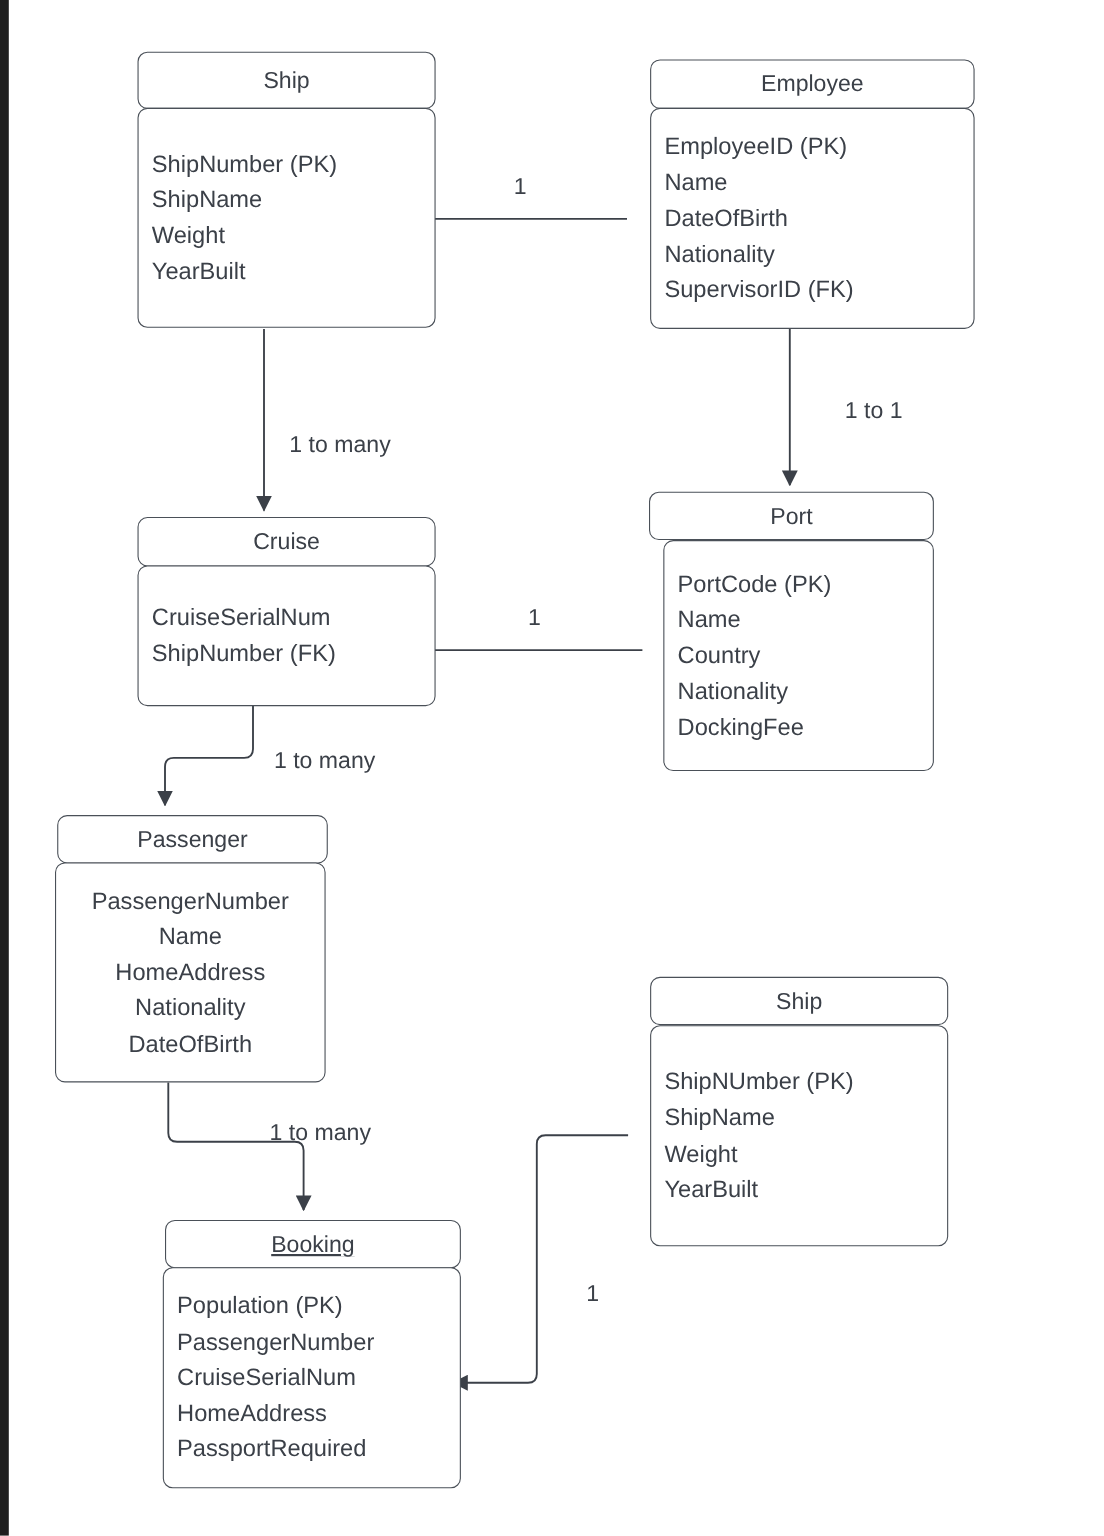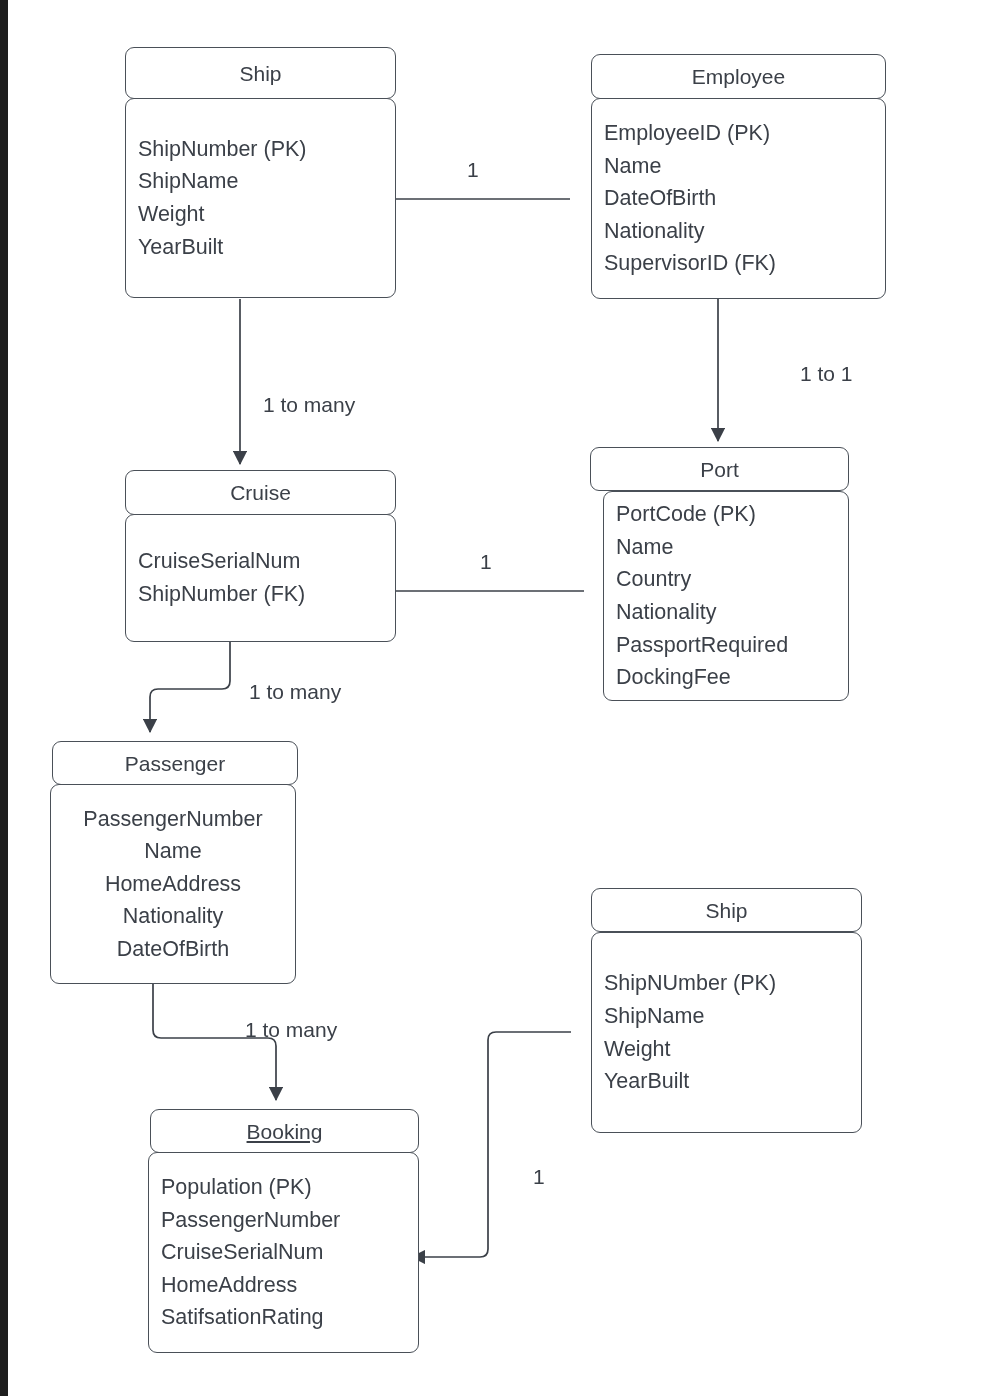--- a/index.html
+++ b/index.html
@@ -183,21 +183,20 @@
   <div class="entity">
     <div class="entity-header" style="left:570px; top:447px; width:259px; height:44px;">
       <span class="entity-title">Port</span>
     </div>
     <div class="entity-body" style="left:583px; top:491px; width:246px; height:210px;">
       <ul class="attr-list">
         <li>PortCode (PK)</li>
         <li>Name</li>
         <li>Country</li>
         <li>Nationality</li>
-        <li>PassportRequired</li>
         <li>DockingFee</li>
       </ul>
     </div>
   </div>
 
   <div class="entity">
     <div class="entity-header" style="left:32px; top:741px; width:246px; height:44px;">
       <span class="entity-title">Passenger</span>
     </div>
     <div class="entity-body" style="left:30px; top:784px; width:246px; height:200px;">
@@ -228,28 +227,28 @@
   <div class="entity">
     <div class="entity-header" style="left:130px; top:1109px; width:269px; height:44px;text-decoration:underline;">
       <span class="entity-title">Booking</span>
     </div>
     <div class="entity-body" style="left:128px; top:1152px; width:271px; height:201px;">
       <ul class="attr-list">
         <li>Population (PK)</li>
         <li>PassengerNumber</li>
         <li>CruiseSerialNum</li>
         <li>HomeAddress</li>
-        <li>SatifsationRating</li>
+        <li>PassportRequired</li>
       </ul>
     </div>
   </div>
 
   <span class="rel-label" style="left:467px; top:159px;">1</span>
 
-  <span class="rel-label" style="left:768px; top:363px;margin-left:32px;">1 to 1</span>
+  <span class="rel-label" style="left:768px; top:363px;">1 to 1</span>
 
   <span class="rel-label" style="left:263px; top:394px;">1 to many</span>
 
   <span class="rel-label" style="left:480px; top:551px;">1</span>
 
   <span class="rel-label" style="left:249px; top:681px;">1 to many</span>
 
   <span class="rel-label" style="left:245px; top:1019px;">1 to many</span>
 
   <span class="rel-label" style="left:533px; top:1166px;">1</span>

